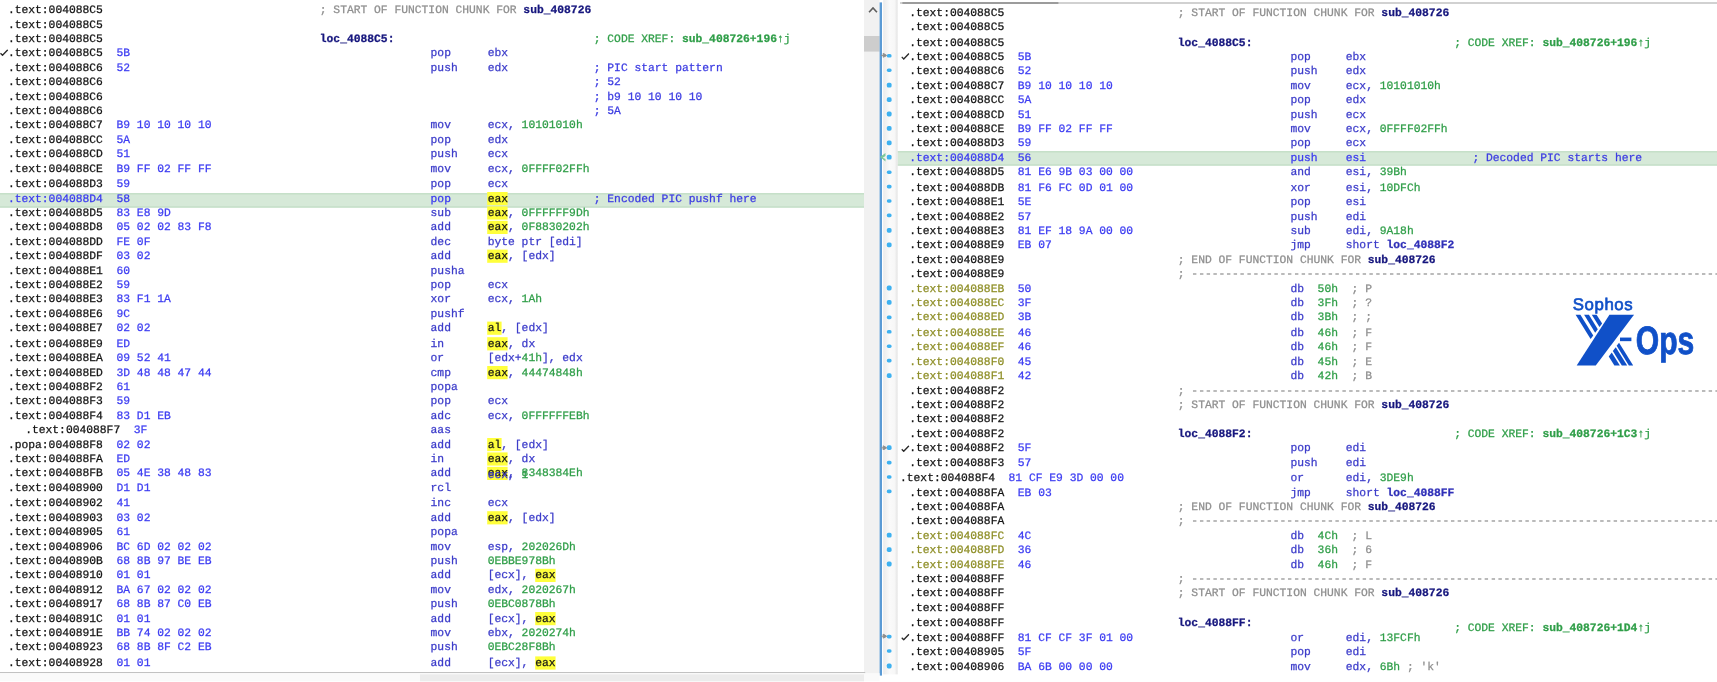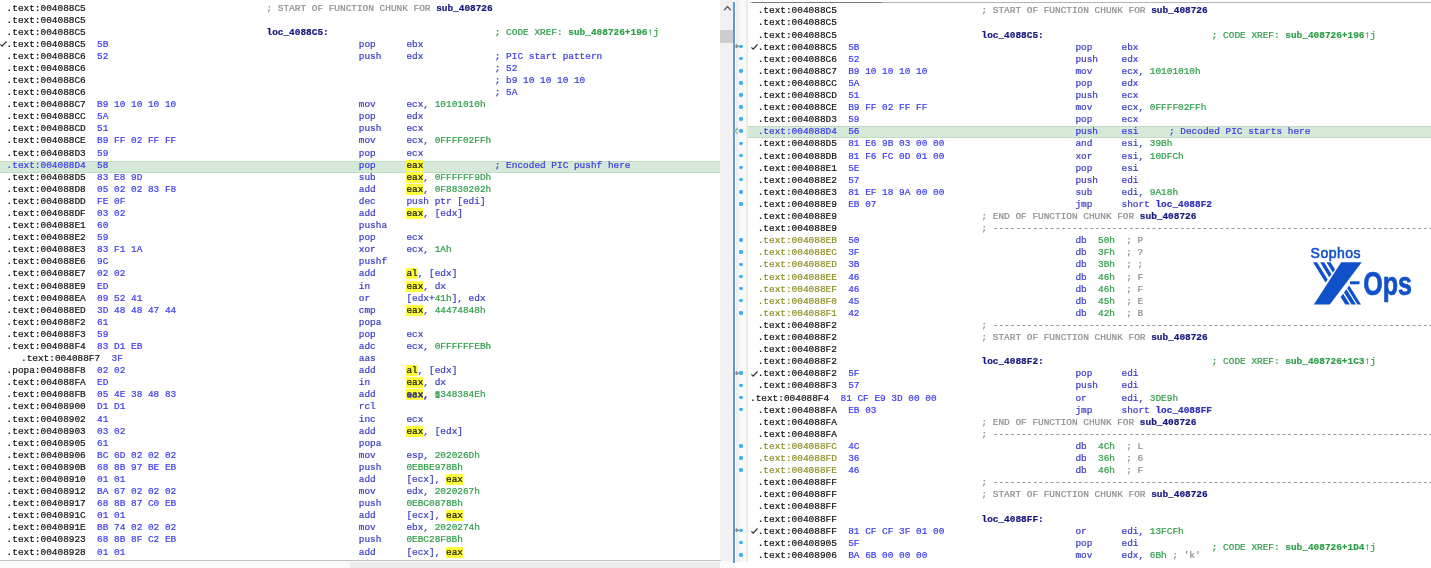--- a/index.html
+++ b/index.html
@@ -71,21 +71,21 @@
     <span class="t" style="left:406.4px;top:159.67px"><i style="color:#161616;background:#ffff3c">eax</i></span>
     <span class="t" style="left:494.8px;top:159.67px;color:#3c3ce2">; Encoded PIC pushf here</span>
     <span class="t" style="left:6.6px;top:171.76px"><i style="color:#141414">.text:004088D5</i><i style="color:#3d3df2">  83 E8 9D</i></span>
     <span class="t" style="left:358.8px;top:171.76px;color:#3c3cca">sub</span>
     <span class="t" style="left:406.4px;top:171.76px"><i style="color:#161616;background:#ffff3c">eax</i><i style="color:#3c3cca">, </i><i style="color:#2f9e48">0FFFFFF9Dh</i></span>
     <span class="t" style="left:6.6px;top:183.85px"><i style="color:#141414">.text:004088D8</i><i style="color:#3d3df2">  05 02 02 83 F8</i></span>
     <span class="t" style="left:358.8px;top:183.85px;color:#3c3cca">add</span>
     <span class="t" style="left:406.4px;top:183.85px"><i style="color:#161616;background:#ffff3c">eax</i><i style="color:#3c3cca">, </i><i style="color:#2f9e48">0F8830202h</i></span>
     <span class="t" style="left:6.6px;top:195.94px"><i style="color:#141414">.text:004088DD</i><i style="color:#3d3df2">  FE 0F</i></span>
     <span class="t" style="left:358.8px;top:195.94px;color:#3c3cca">dec</span>
-    <span class="t" style="left:406.4px;top:195.94px"><i style="color:#3c3cca">push ptr [edi]</i></span>
+    <span class="t" style="left:406.4px;top:195.94px"><i style="color:#3c3cca">byte ptr [edi]</i></span>
     <span class="t" style="left:6.6px;top:208.03px"><i style="color:#141414">.text:004088DF</i><i style="color:#3d3df2">  03 02</i></span>
     <span class="t" style="left:358.8px;top:208.03px;color:#3c3cca">add</span>
     <span class="t" style="left:406.4px;top:208.03px"><i style="color:#161616;background:#ffff3c">eax</i><i style="color:#3c3cca">, [edx]</i></span>
     <span class="t" style="left:6.6px;top:220.12px"><i style="color:#141414">.text:004088E1</i><i style="color:#3d3df2">  60</i></span>
     <span class="t" style="left:358.8px;top:220.12px;color:#3c3cca">pusha</span>
     <span class="t" style="left:6.6px;top:232.21px"><i style="color:#141414">.text:004088E2</i><i style="color:#3d3df2">  59</i></span>
     <span class="t" style="left:358.8px;top:232.21px;color:#3c3cca">pop</span>
     <span class="t" style="left:406.4px;top:232.21px"><i style="color:#3c3cca">ecx</i></span>
     <span class="t" style="left:6.6px;top:244.30px"><i style="color:#141414">.text:004088E3</i><i style="color:#3d3df2">  83 F1 1A</i></span>
     <span class="t" style="left:358.8px;top:244.30px;color:#3c3cca">xor</span>
@@ -197,21 +197,21 @@
     <span class="t" style="left:1075.4px;top:102.10px;color:#3c3cca">mov</span>
     <span class="t" style="left:1121.5px;top:102.10px"><i style="color:#3c3cca">ecx, </i><i style="color:#2f9e48">0FFFF02FFh</i></span>
     <div class="abs dot" style="left:739.0px;top:105.20px"></div>
     <span class="t" style="left:757.7px;top:114.20px"><i style="color:#141414">.text:004088D3</i><i style="color:#3d3df2">  59</i></span>
     <span class="t" style="left:1075.4px;top:114.20px;color:#3c3cca">pop</span>
     <span class="t" style="left:1121.5px;top:114.20px"><i style="color:#3c3cca">ecx</i></span>
     <div class="abs dot" style="left:739.0px;top:117.30px"></div>
     <span class="t" style="left:757.7px;top:126.30px"><i style="color:#3a3af0">.text:004088D4</i><i style="color:#3a3af0">  56</i></span>
     <span class="t" style="left:1075.4px;top:126.30px;color:#3a3af0">push</span>
     <span class="t" style="left:1121.5px;top:126.30px"><i style="color:#3a3af0">esi</i></span>
-    <span class="t" style="left:1169px;top:126.30px;color:#3c3ce2">; Decoded PIC starts here</span>
+    <span class="t" style="left:1227px;top:126.30px;color:#3c3ce2">; Decoded PIC starts here</span>
     <div class="abs dot" style="left:739.0px;top:129.40px"></div>
     <span class="t" style="left:757.7px;top:138.40px"><i style="color:#141414">.text:004088D5</i><i style="color:#3d3df2">  81 E6 9B 03 00 00</i></span>
     <span class="t" style="left:1075.4px;top:138.40px;color:#3c3cca">and</span>
     <span class="t" style="left:1121.5px;top:138.40px"><i style="color:#3c3cca">esi, </i><i style="color:#2f9e48">39Bh</i></span>
     <div class="abs dot" style="left:739.0px;top:141.50px"></div>
     <span class="t" style="left:757.7px;top:150.50px"><i style="color:#141414">.text:004088DB</i><i style="color:#3d3df2">  81 F6 FC 0D 01 00</i></span>
     <span class="t" style="left:1075.4px;top:150.50px;color:#3c3cca">xor</span>
     <span class="t" style="left:1121.5px;top:150.50px"><i style="color:#3c3cca">esi, </i><i style="color:#2f9e48">10DFCh</i></span>
     <div class="abs dot" style="left:739.0px;top:153.60px"></div>
     <span class="t" style="left:757.7px;top:162.60px"><i style="color:#141414">.text:004088E1</i><i style="color:#3d3df2">  5E</i></span>
@@ -318,21 +318,21 @@
     <span class="t" style="left:1098.0px;top:465.10px;color:#2f9e48">46h</span>
     <span class="t" style="left:1126.3px;top:465.10px;color:#8f8f8f">; F</span>
     <div class="abs dot" style="left:739.0px;top:468.20px"></div>
     <span class="t" style="left:757.7px;top:477.20px"><i style="color:#141414">.text:004088FF</i></span>
     <span class="t" style="left:981.5px;top:477.20px;color:#8f8f8f">; ----------------------------------------------------------------------------------</span>
     <span class="t" style="left:757.7px;top:489.30px"><i style="color:#141414">.text:004088FF</i></span>
     <span class="t" style="left:981.5px;top:489.30px"><i style="color:#8f8f8f">; START OF FUNCTION CHUNK FOR </i><i style="color:#16167e;font-weight:bold">sub_408726</i></span>
     <span class="t" style="left:757.7px;top:501.40px"><i style="color:#141414">.text:004088FF</i></span>
     <span class="t" style="left:757.7px;top:513.50px"><i style="color:#141414">.text:004088FF</i></span>
     <span class="t" style="left:981.5px;top:513.50px;color:#16167e;font-weight:bold">loc_4088FF:</span>
-    <span class="t" style="left:1211.8px;top:542px"><i style="color:#2f9e48">; CODE XREF: </i><i style="color:#2f9e48;font-weight:bold">sub_408726+1D4</i><i style="color:#2f9e48">↑j</i></span>
+    <span class="t" style="left:1211.8px;top:518px"><i style="color:#2f9e48">; CODE XREF: </i><i style="color:#2f9e48;font-weight:bold">sub_408726+1D4</i><i style="color:#2f9e48">↑j</i></span>
     <span class="t" style="left:757.7px;top:525.60px"><i style="color:#141414">.text:004088FF</i><i style="color:#3d3df2">  81 CF CF 3F 01 00</i></span>
     <svg class="abs" style="left:750.7px;top:528.20px" width="7" height="6" viewBox="0 0 7 6">
       <path d="M0.4 3.4 L2.1 5.1 L6.5 0.5" stroke="#2b2b2b" stroke-width="1.15" fill="none"></path>
     </svg>
     <span class="t" style="left:1075.4px;top:525.60px;color:#3c3cca">or</span>
     <span class="t" style="left:1121.5px;top:525.60px"><i style="color:#3c3cca">edi, </i><i style="color:#2f9e48">13FCFh</i></span>
     <div class="abs dot" style="left:739.0px;top:528.70px"></div>
     <svg class="abs" style="left:733.6px;top:528.10px" width="5.4" height="4.4" viewBox="0 0 5.4 4.4">
       <path d="M0 2.2 H2.9 M2.0 0.4 L5.0 2.2 L2.0 4.0 Z" stroke="#8e8e8e" stroke-width="0.8" fill="#8e8e8e"></path>
     </svg>

